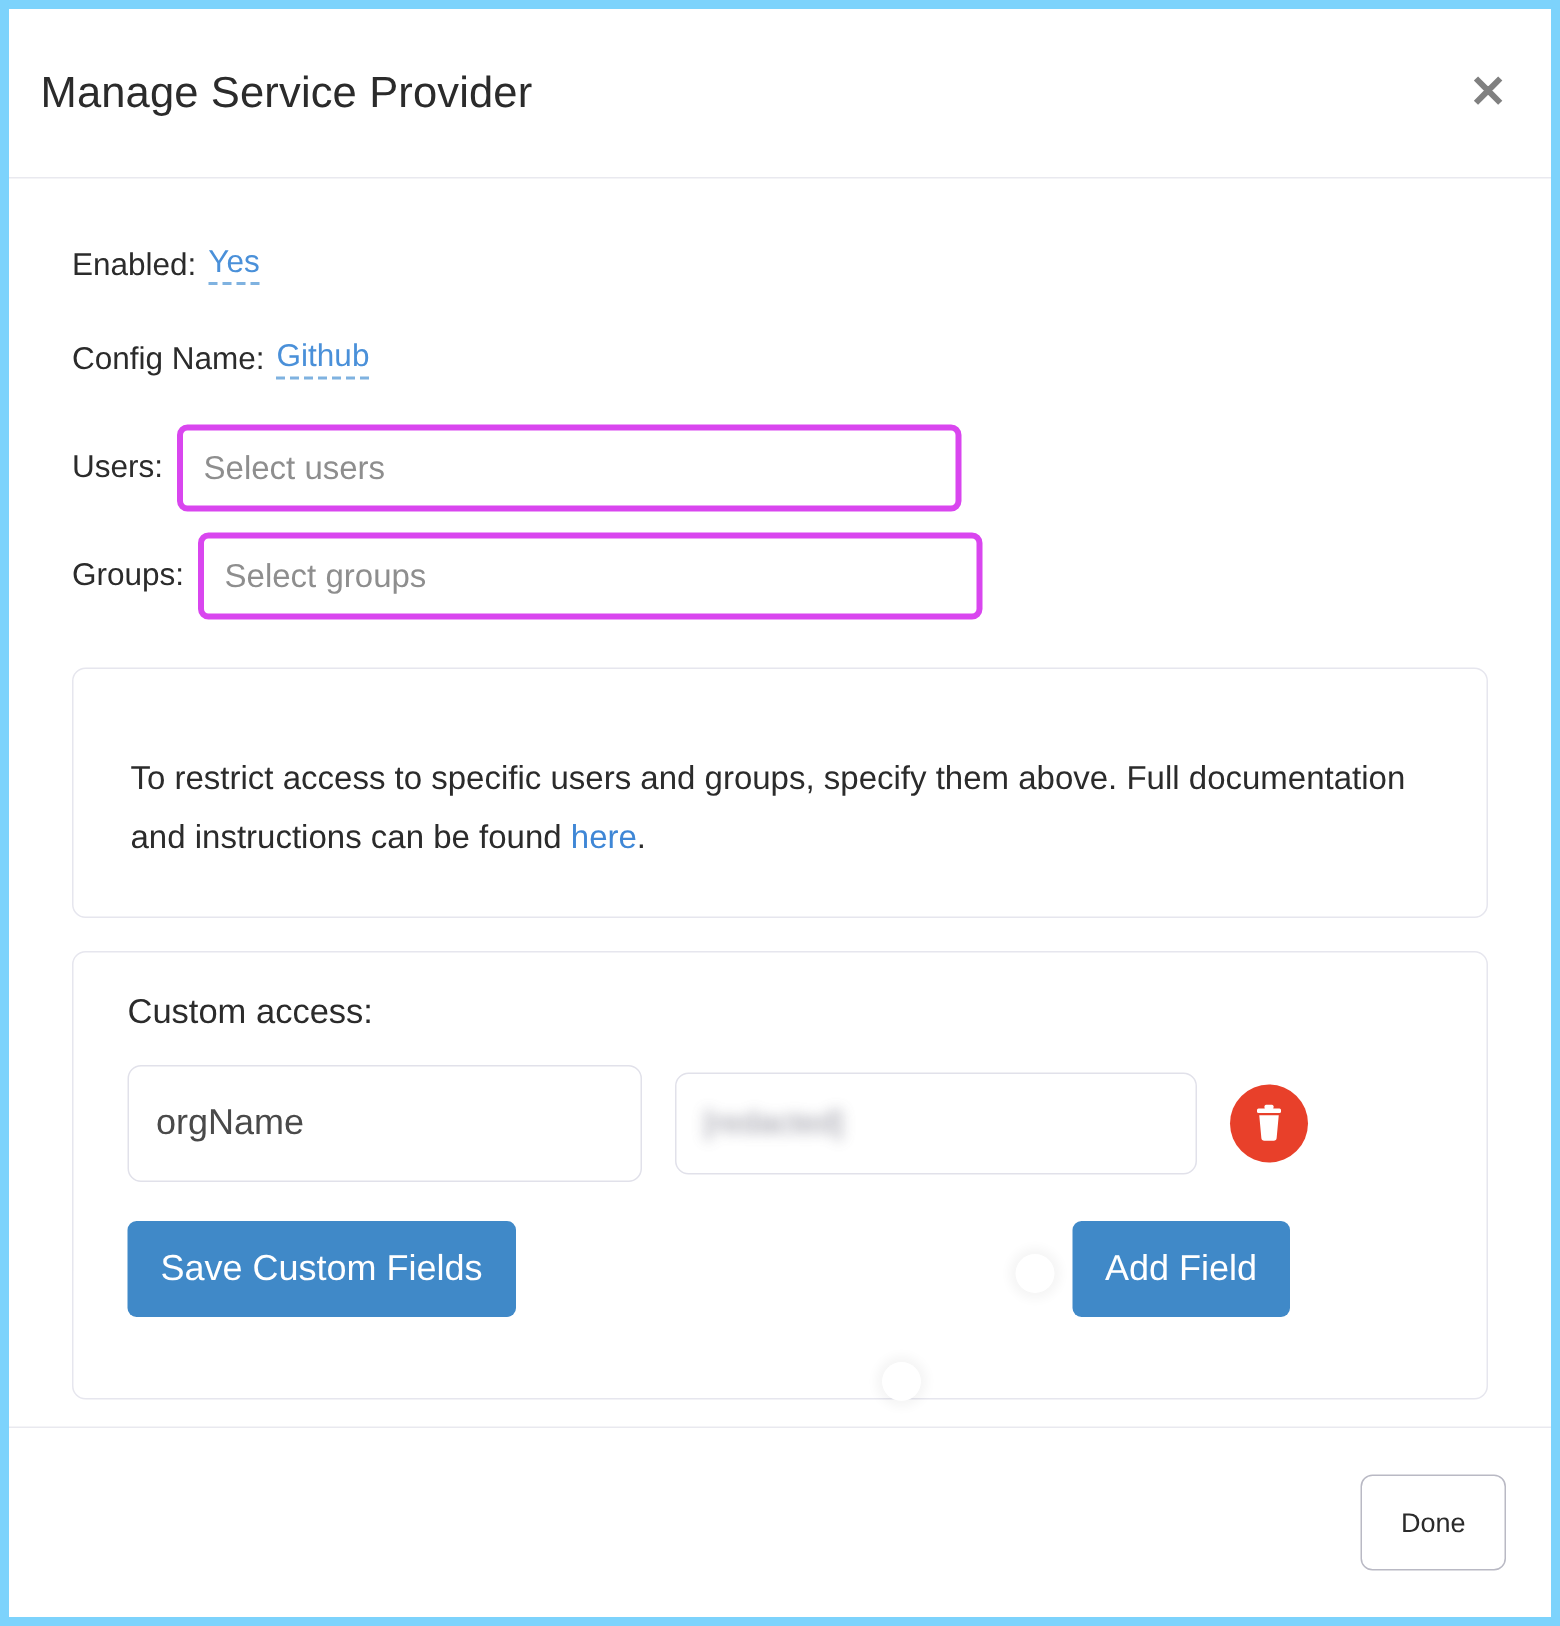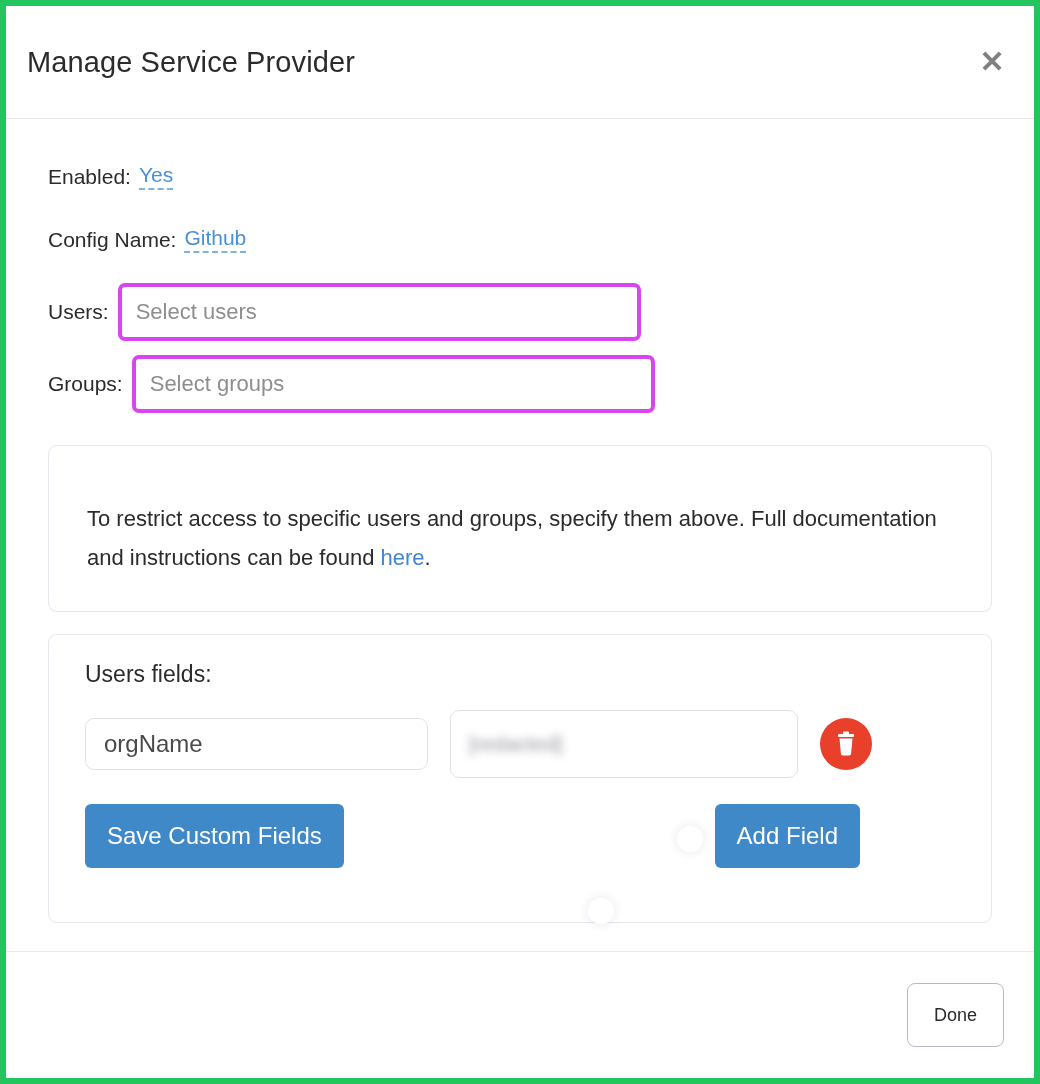--- a/index.html
+++ b/index.html
@@ -6,21 +6,21 @@
   * { box-sizing: border-box; }
   html, body {
     margin: 0; padding: 0;
     width: 1040px; height: 1084px;
     background: #2b2b2b;
     font-family: "Liberation Sans", sans-serif;
   }
   .screen {
     position: relative;
     width: 1040px; height: 1084px;
-    background: #22c55e;
+    background: #7dd3fc;
     overflow: hidden;
   }
   
   .modal {
     position: absolute;
     left: 6px; top: 6px;
     width: 1028px; height: 1072px;
     background: #ffffff;
     display: flex;
     flex-direction: column;
@@ -131,21 +131,21 @@
     color: #2b2b2b;
     margin-bottom: 22px;
   }
   .cf-row {
     display: flex;
     align-items: center;
     gap: 22px;
     margin-bottom: 26px;
   }
   .cf-input {
-    height: 52px;
+    height: 78px;
     border: 1px solid #e1e1ea;
     border-radius: 9px;
     background: #fff;
     font-size: 24px;
     color: #4a4a4a;
     padding: 0 18px;
     font-family: "Liberation Sans", sans-serif;
     outline: none;
   }
   .cf-key   { width: 343px; }
@@ -266,21 +266,21 @@
         <input class="text-input" type="text" placeholder="Select groups" style="">
       </div>
 
       <div class="panel info-panel">
         <div class="info-text">
           <span>To restrict access to specific users and groups, specify them above. Full documentation and instructions can be found </span><a href="#">here</a><span>.</span>
         </div>
       </div>
 
       <div class="panel custom-panel">
-        <div class="custom-title">Users fields:</div>
+        <div class="custom-title">Custom access:</div>
 
         <div class="cf-row">
           <input class="cf-input cf-key" type="text" value="orgName" style="">
           <div class="cf-value-wrap">
             <span class="cf-value-blurred">[redacted]</span>
           </div>
           <button class="delete-btn">
             <span>
               <svg width="24" height="26" viewBox="0 0 24 26" aria-hidden="true">
                 <rect x="4" y="3" width="16" height="3" rx="1" fill="#ffffff"></rect>

